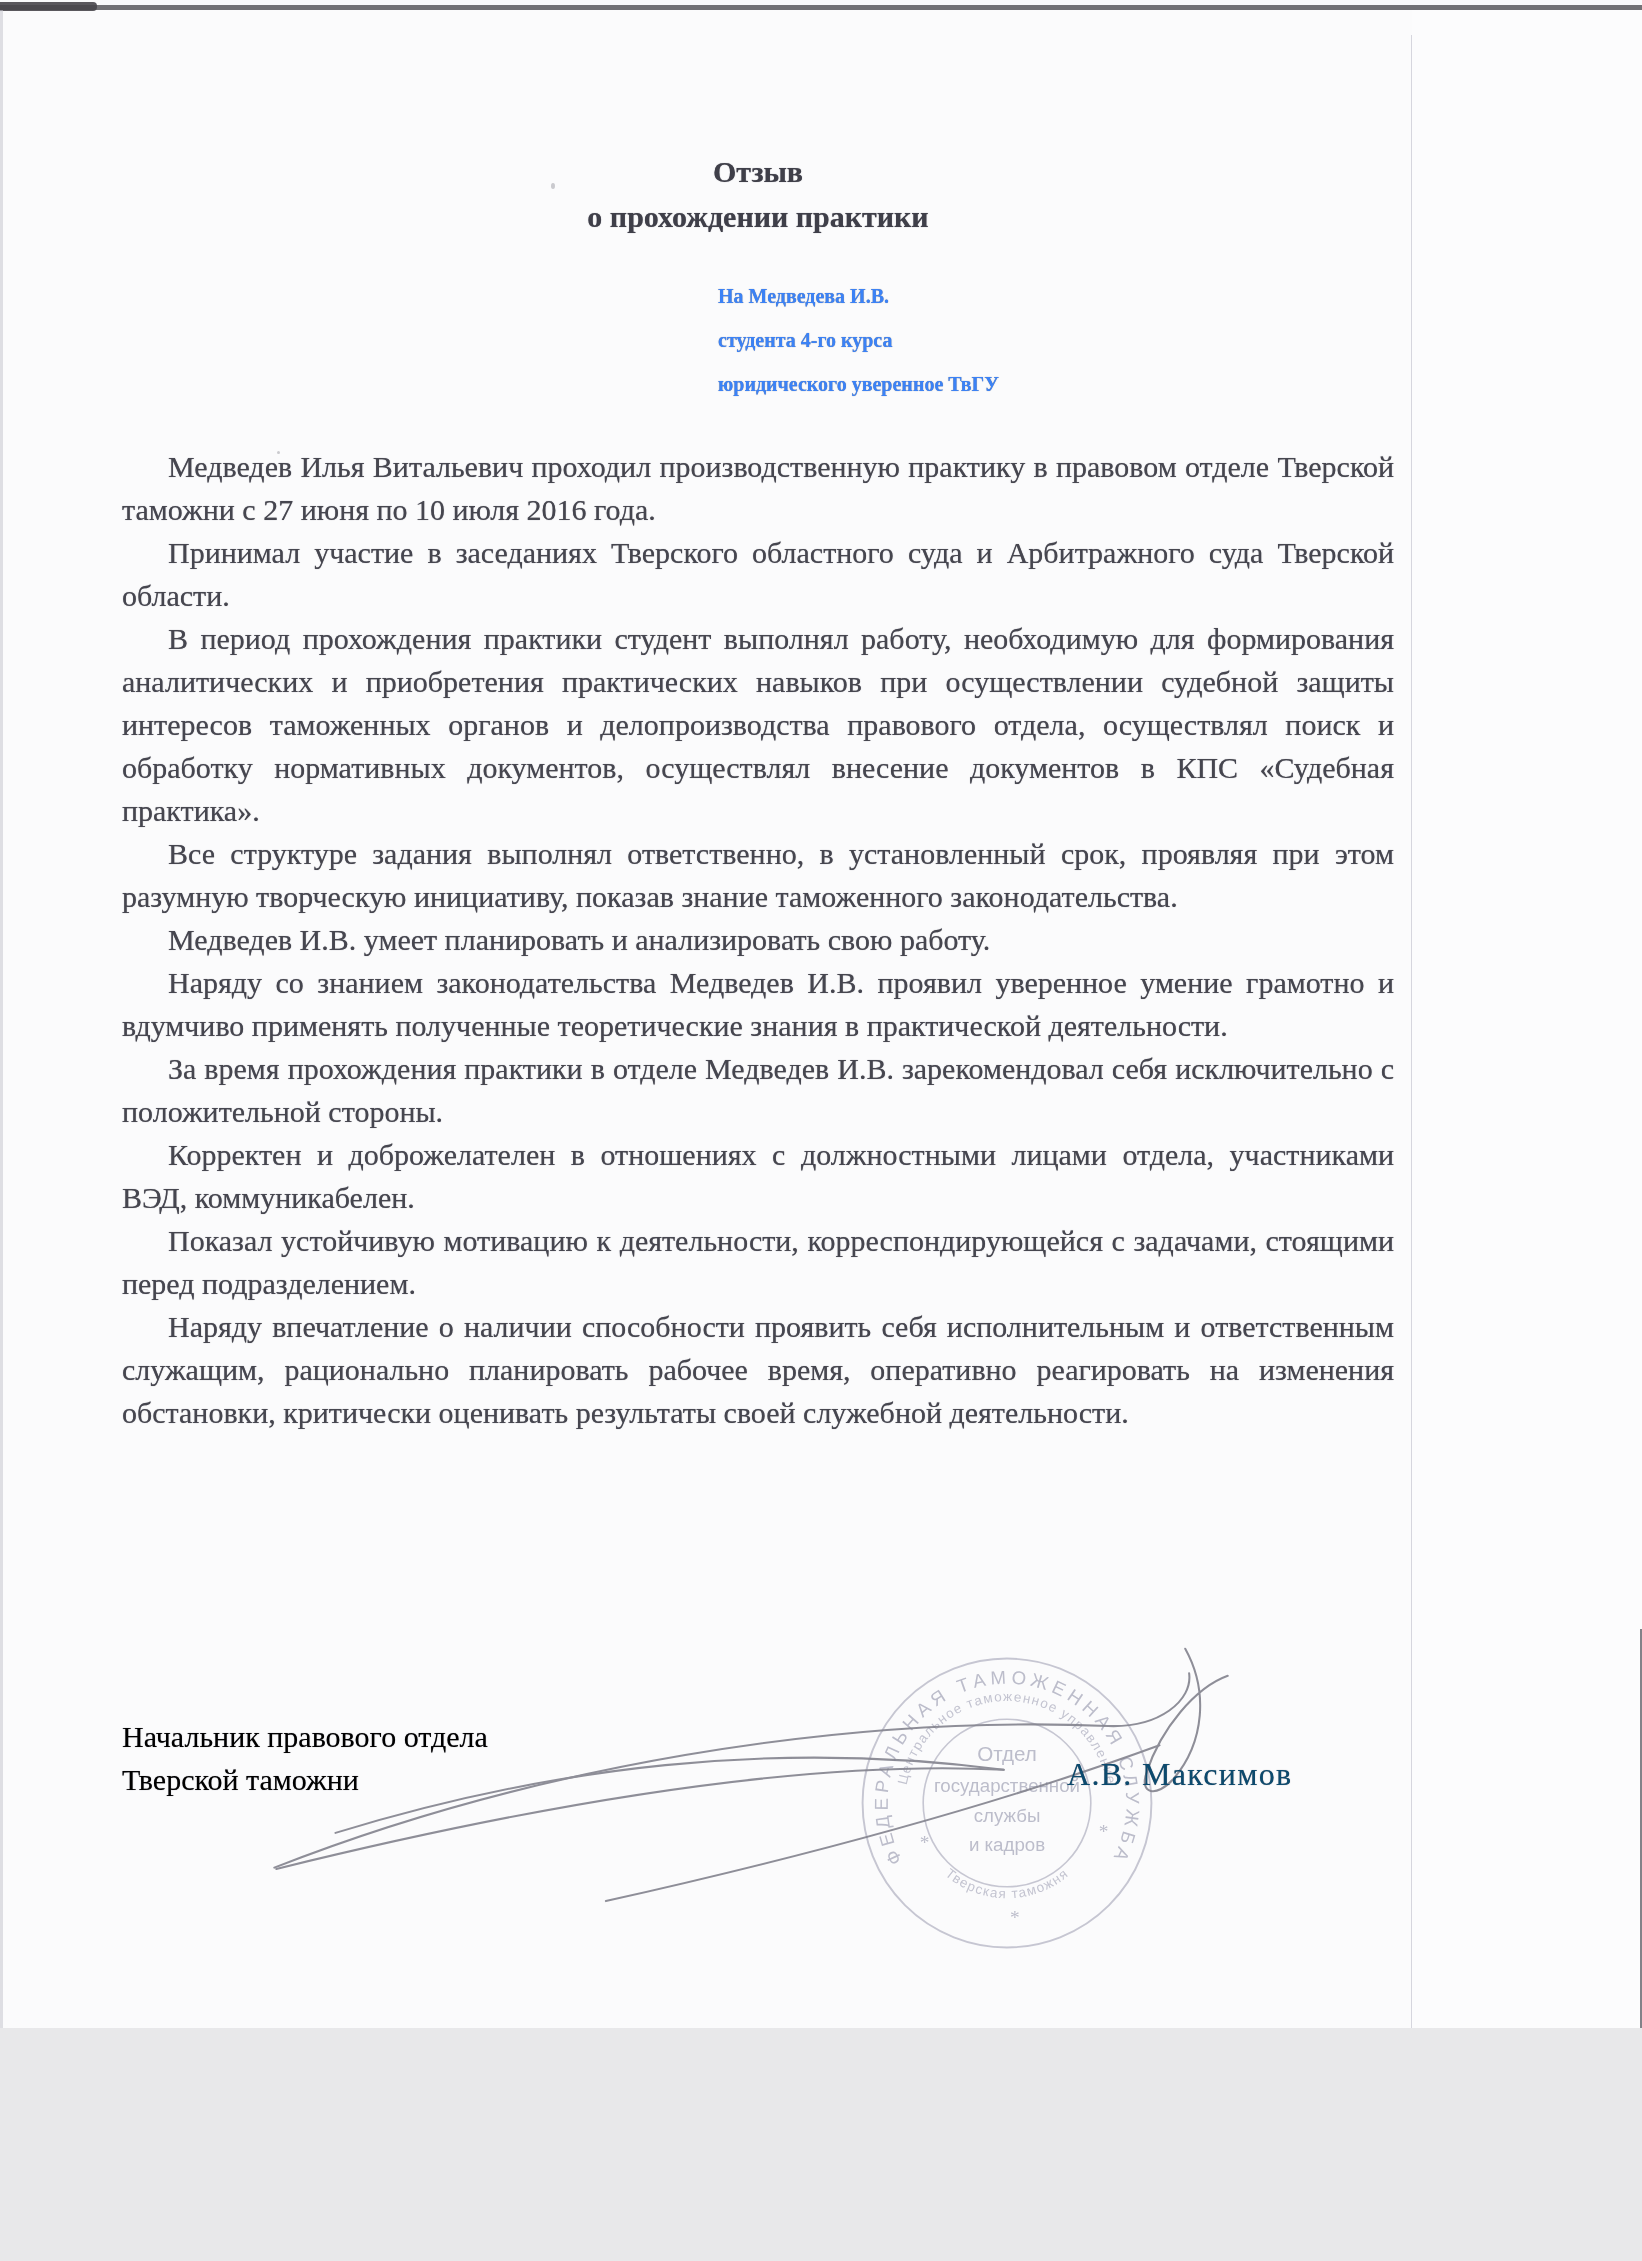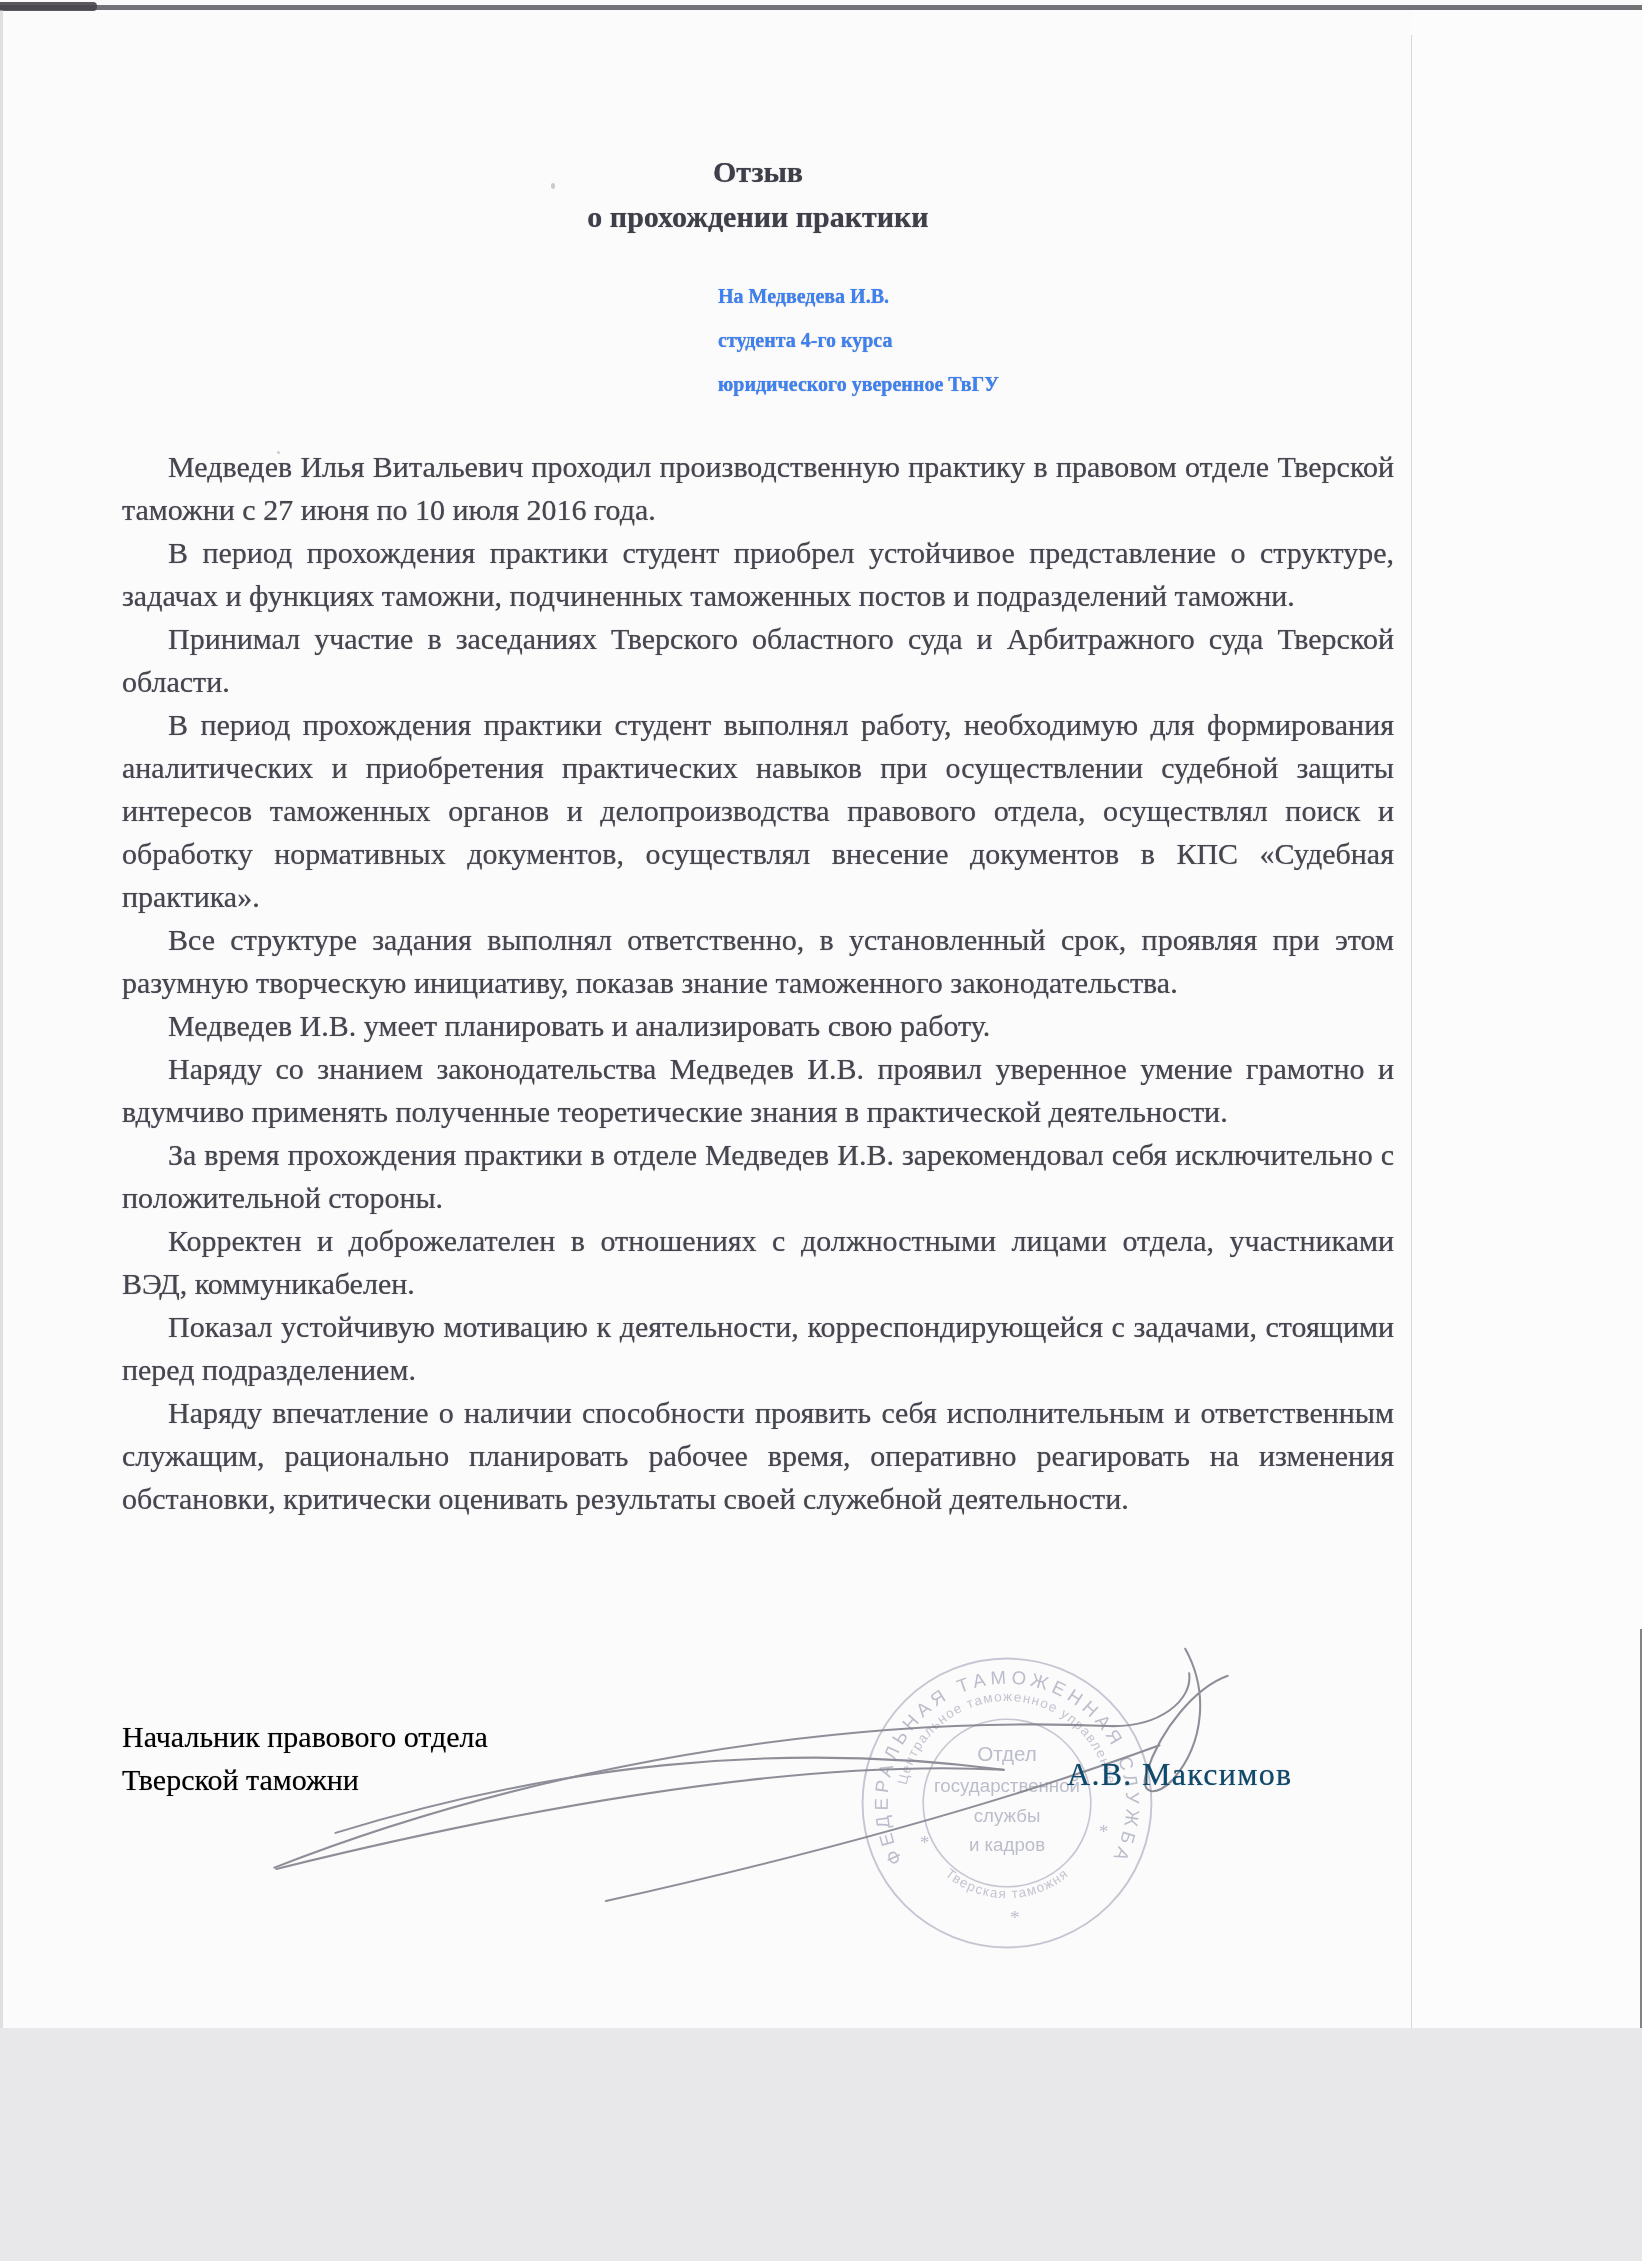--- a/index.html
+++ b/index.html
@@ -74,21 +74,20 @@
   </div>
 
   <div class="addressee scan-text">
     <div>На Медведева И.В.</div>
     <div>студента 4-го курса</div>
     <div>юридического уверенное ТвГУ</div>
   </div>
 
   <div class="body-text scan-text">
     <p>Медведев Илья Витальевич проходил производственную практику в правовом отделе Тверской таможни с 27 июня по 10 июля 2016 года.</p>
-    <p>В период прохождения практики студент приобрел устойчивое представление о структуре, задачах и функциях таможни, подчиненных таможенных постов и подразделений таможни.</p>
     <p>Принимал участие в заседаниях Тверского областного суда и Арбитражного суда Тверской области.</p>
     <p>В период прохождения практики студент выполнял работу, необходимую для формирования аналитических и приобретения практических навыков при осуществлении судебной защиты интересов таможенных органов и делопроизводства правового отдела, осуществлял поиск и обработку нормативных документов, осуществлял внесение документов в КПС «Судебная практика».</p>
     <p>Все структуре задания выполнял ответственно, в установленный срок, проявляя при этом разумную творческую инициативу, показав знание таможенного законодательства.</p>
     <p>Медведев И.В. умеет планировать и анализировать свою работу.</p>
     <p>Наряду со знанием законодательства Медведев И.В. проявил уверенное умение грамотно и вдумчиво применять полученные теоретические знания в практической деятельности.</p>
     <p>За время прохождения практики в отделе Медведев И.В. зарекомендовал себя исключительно с положительной стороны.</p>
     <p>Корректен и доброжелателен в отношениях с должностными лицами отдела, участниками ВЭД, коммуникабелен.</p>
     <p>Показал устойчивую мотивацию к деятельности, корреспондирующейся с задачами, стоящими перед подразделением.</p>
     <p>Наряду впечатление о наличии способности проявить себя исполнительным и ответственным служащим, рационально планировать рабочее время, оперативно реагировать на изменения обстановки, критически оценивать результаты своей служебной деятельности.</p>
   </div>

